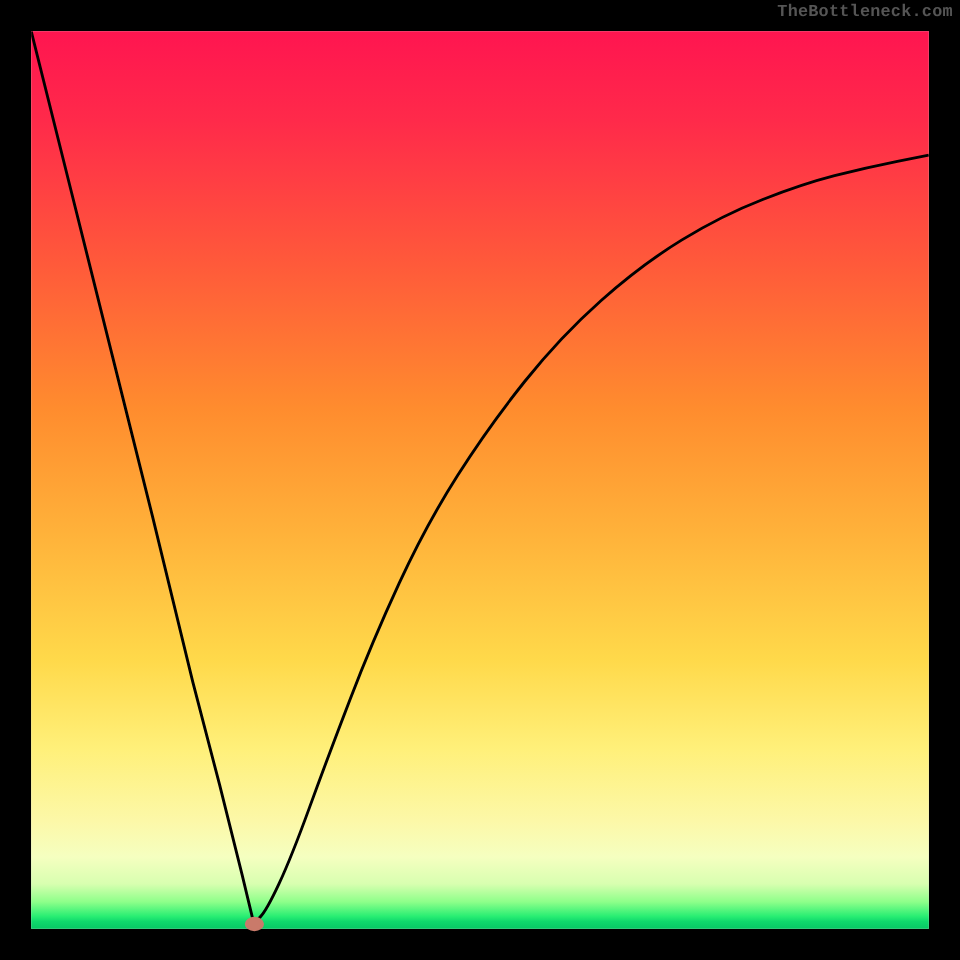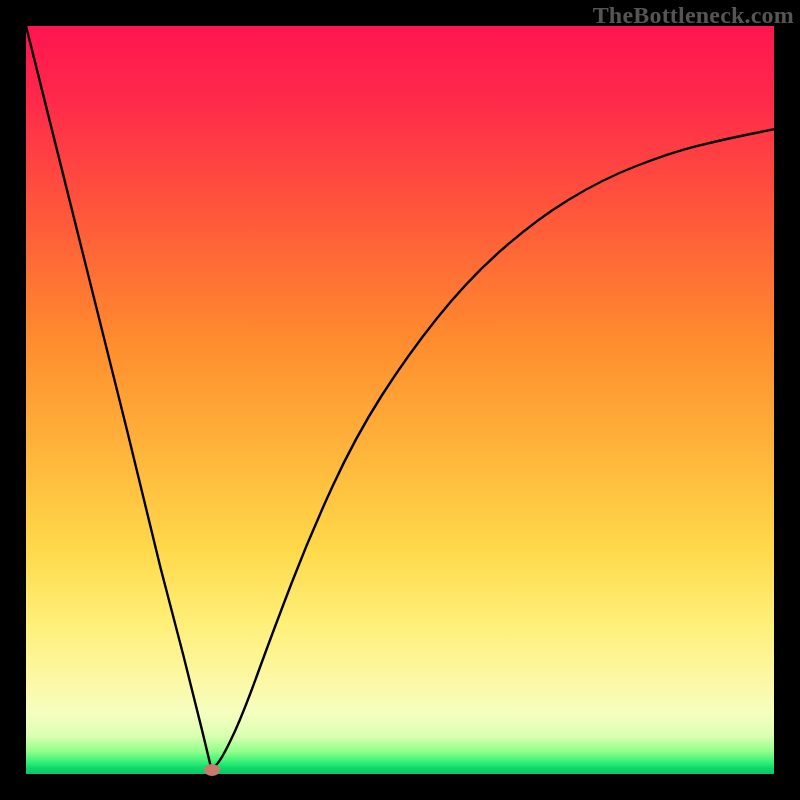--- a/index.html
+++ b/index.html
@@ -17,24 +17,24 @@
     top: 26px;
     width: 748px;
     height: 748px;
     background: #fff;
   }
   .watermark {
     position: absolute;
     top: 2px;
     right: 6px;
     color: #555;
-    font-size: 24px;
+    font-size: 14px;
     font-weight: 600;
     letter-spacing: 0.2px;
-    font-family: Liberation Serif, serif;
+    font-family: Liberation Mono, monospace;
   }
   .gradient {
     position: absolute;
     left: 0;
     top: 0;
     width: 748px;
     height: 748px;
     
     background:
       linear-gradient(

